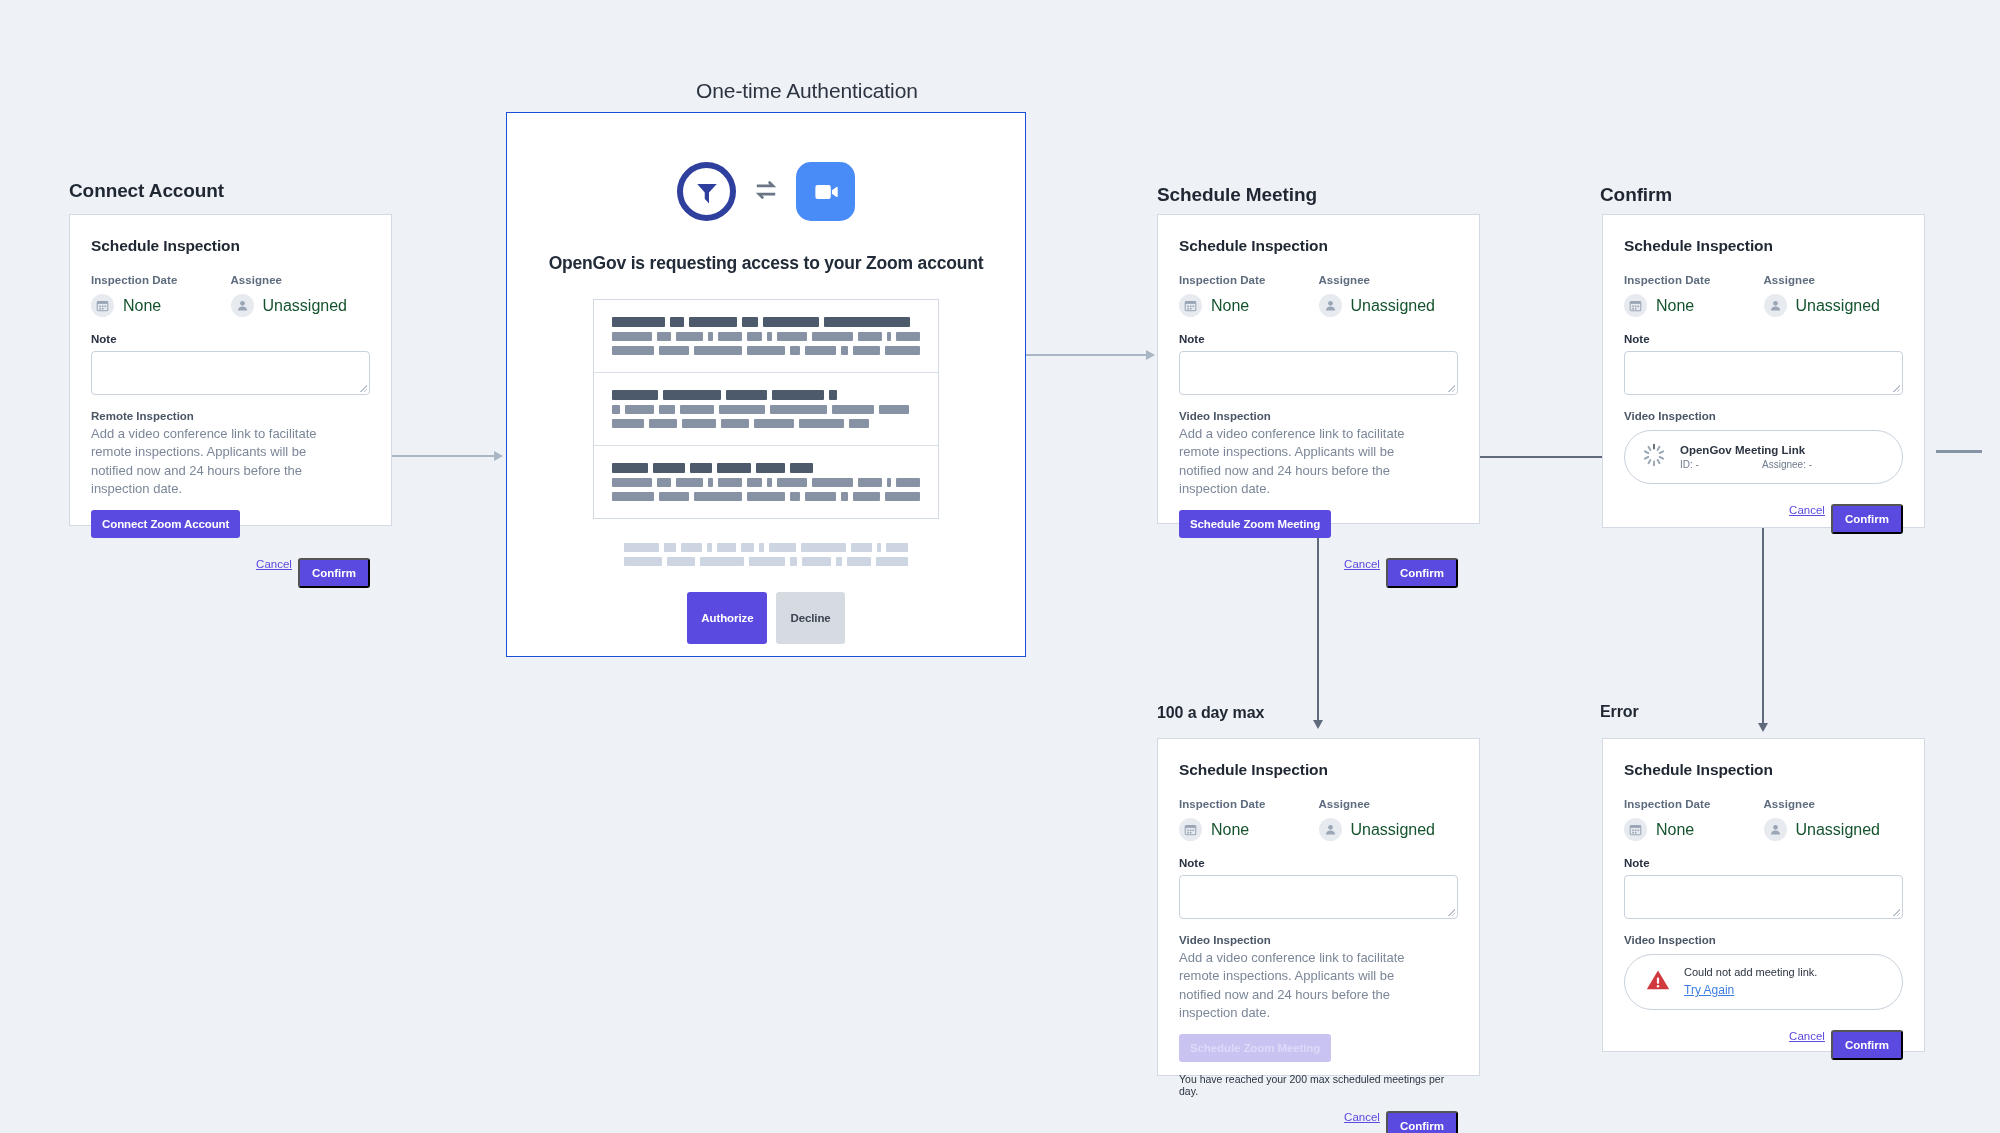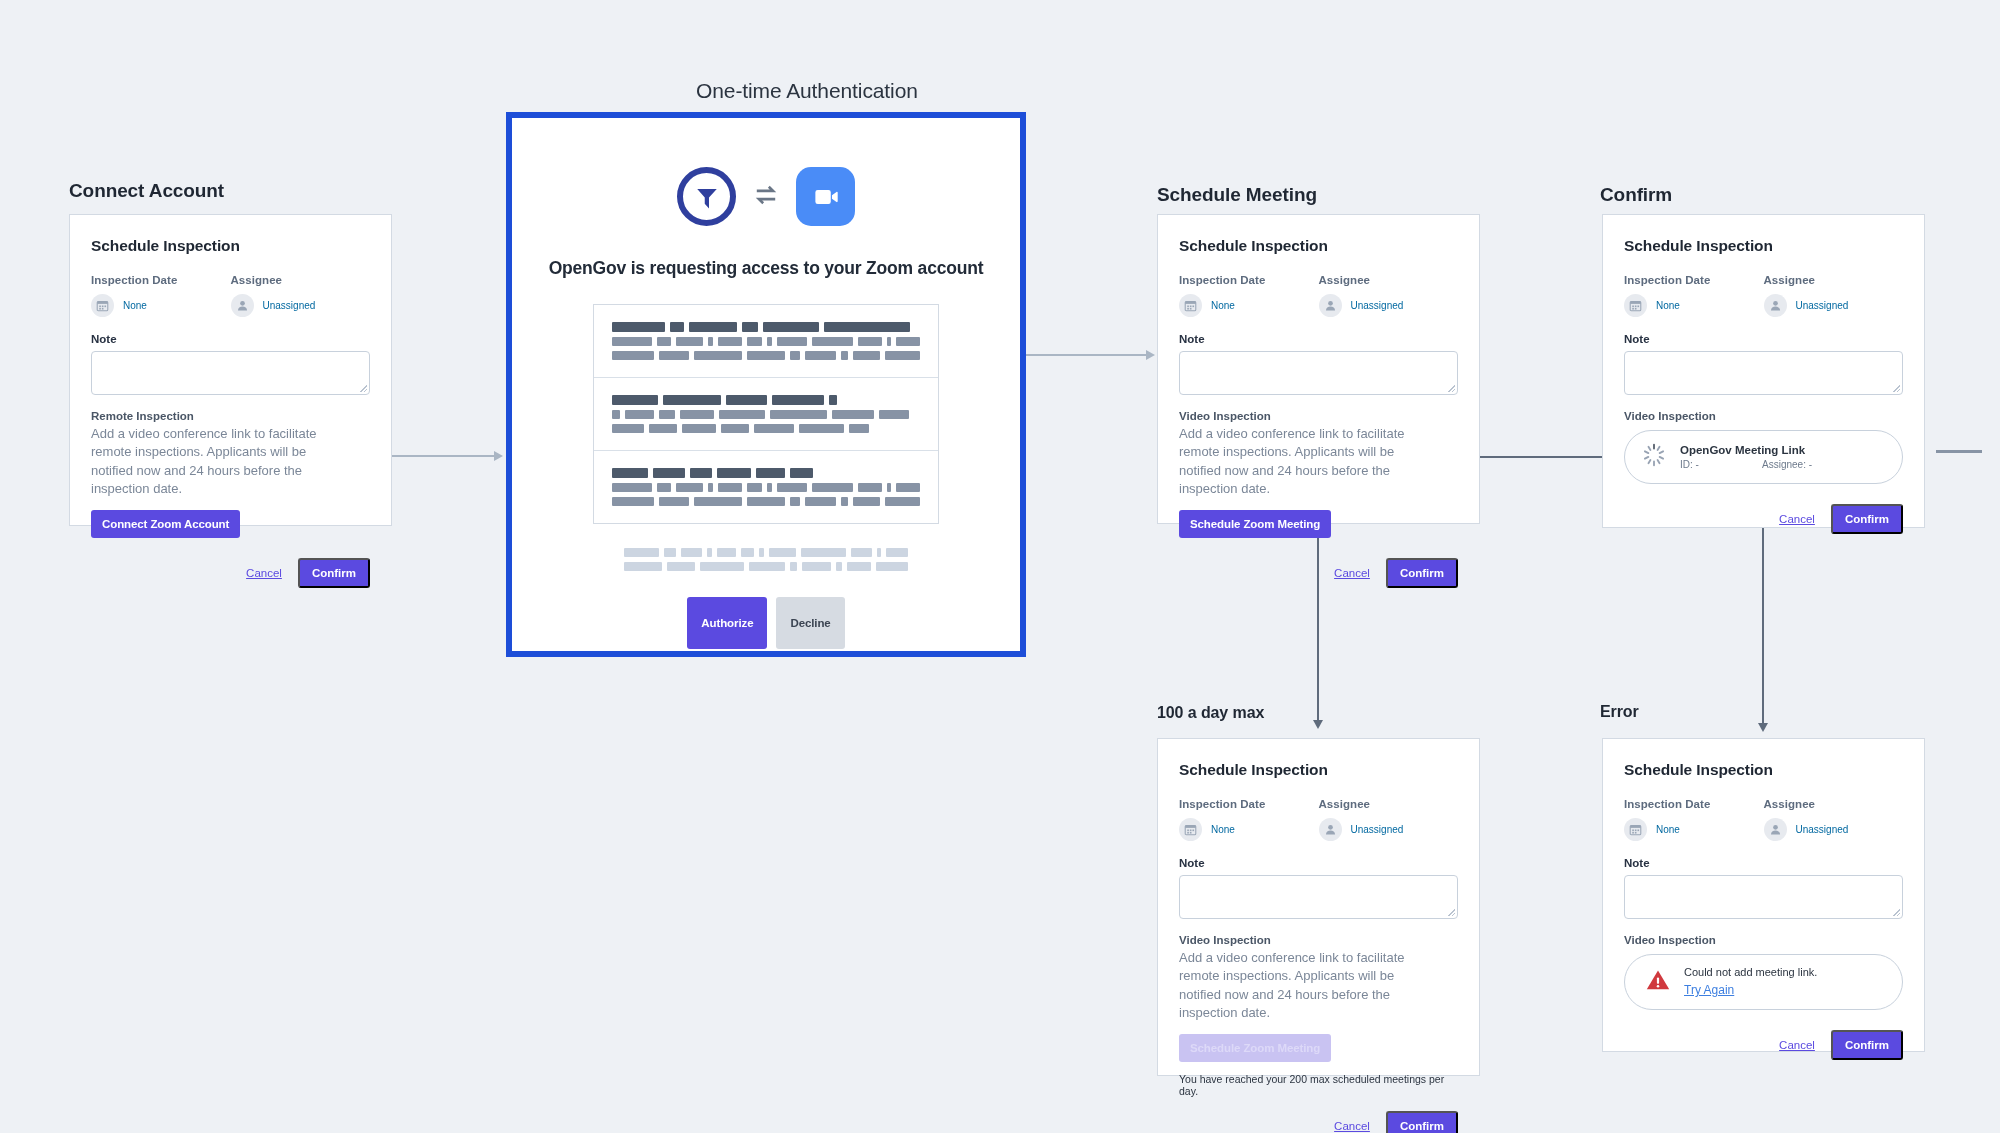--- a/index.html
+++ b/index.html
@@ -49,21 +49,21 @@
     letter-spacing: 0.05px;
   }
   .field-value { display: flex; align-items: center; gap: 9px; }
   .field-chip {
     width: 23px; height: 23px;
     border-radius: 50%;
     background: #e7eaef;
     display: flex; align-items: center; justify-content: center;
     flex: none;
   }
-  .field-text { font-size: 10px; color: #0369a1; }
+  .field-text { font-size: 16px; color: #14532d; }
 
   .note-label {
     font-size: 11.5px;
     font-weight: 700;
     color: #273142;
     margin-bottom: 6px;
   }
   .note-box {
     height: 44px;
     border: 1px solid #c8d1dc;
@@ -104,22 +104,22 @@
     padding: 8px 11px;
     cursor: pointer;
     font-family: inherit;
     letter-spacing: -0.1px;
   }
   .btn-primary { background: #5b4ae0; color: #fff; }
   .btn-primary-dis { background: #c9c3f2; color: #ddd9f8; cursor: default; }
   .btn-neutral { background: #d6dbe2; color: #3b4452; }
 
   .card-actions {
-    display: flex; align-items: center; justify-content: flex-end;
-    gap: 16px; margin-top: 20px;
+    display: flex; align-items: flex-start; justify-content: flex-end;
+    gap: 6px; margin-top: 20px;
   }
   .link-cancel {
     font-size: 11.5px;
     font-weight: 400;
     color: #5b4ae0;
     text-decoration: underline;
     cursor: pointer;
   }
   .btn-confirm {
     background: #5b4ae0; color: #fff;
@@ -145,21 +145,21 @@
   .pill-err-link {
     font-size: 12px; color: #3d7fe0;
     text-decoration: underline; cursor: pointer;
   }
   .limit-msg { font-size: 10.5px; color: #2b3440; margin-top: 11px; }
 
   
   .auth-dialog {
     position: absolute;
     background: #fff;
-    border: 6px solid #1d4ed8;
+    border: 1px solid #1d4ed8;
     display: flex; flex-direction: column; align-items: center;
   }
   .auth-logos { display: flex; align-items: center; gap: 17px; margin-top: 49px; }
   .og-logo {
     width: 59px; height: 59px; border-radius: 50%;
     border: 6px solid #2f3f9e;
     display: flex; align-items: center; justify-content: center;
   }
   .zoom-logo {
     width: 59px; height: 59px; border-radius: 15px;

